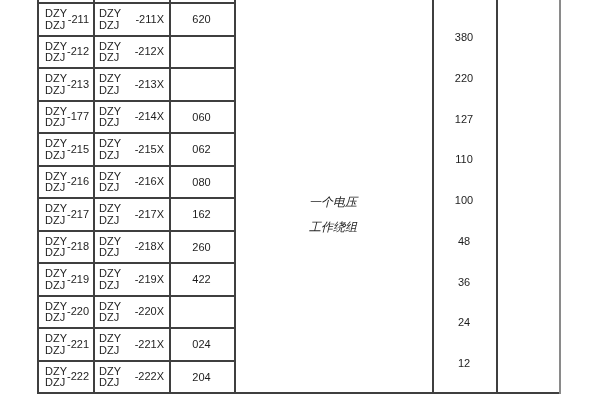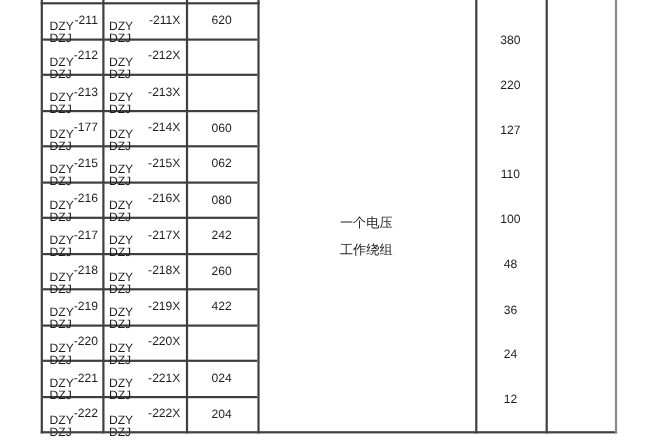--- a/index.html
+++ b/index.html
@@ -77,21 +77,21 @@
     font-size: 11px;
     line-height: 11px;
   }
   .cell-a { width: 54px; padding: 0 4px 0 6px; }
   .cell-b { width: 76px; padding: 0 5px 0 6px; }
   .brand-stack {
     display: flex;
     flex-direction: column;
     justify-content: space-between;
     height: 100%;
-    padding: 15px 0;
+    padding: 4px 0;
     box-sizing: border-box;
   }
   .cell-c {
     flex: 1;
     display: flex;
     align-items: center;
     justify-content: center;
     font-size: 11px;
   }
   
@@ -102,20 +102,21 @@
     display: flex;
     align-items: center;
     justify-content: center;
     z-index: 1;
   }
   .winding-text {
     margin-top: 34px;
     text-align: center;
     font-size: 12px;
     line-height: 12px;
+    font-style: italic;
   }
   .winding-text .w-line1 { margin-bottom: 13px; }
   
   .voltage-cell {
     position: absolute;
     left: 395px; top: 0;
     width: 64px; height: 394px;
     box-sizing: border-box;
     padding: 29px 0 23px 0;
     display: flex;
@@ -268,21 +269,21 @@
         <span>-217</span>
       </div>
       <div class="cell-b">
         <span class="brand-stack">
             <span>DZY</span>
             <span>DZJ</span>
           </span>
         <span>-217X</span>
       </div>
       <div class="cell-c">
-          <span>242</span>
+          <span>162</span>
         </div>
     </div>
 
     <div class="t-row">
       <div class="cell-a">
         <span class="brand-stack">
             <span>DZY</span>
             <span>DZJ</span>
           </span>
         <span>-218</span>

